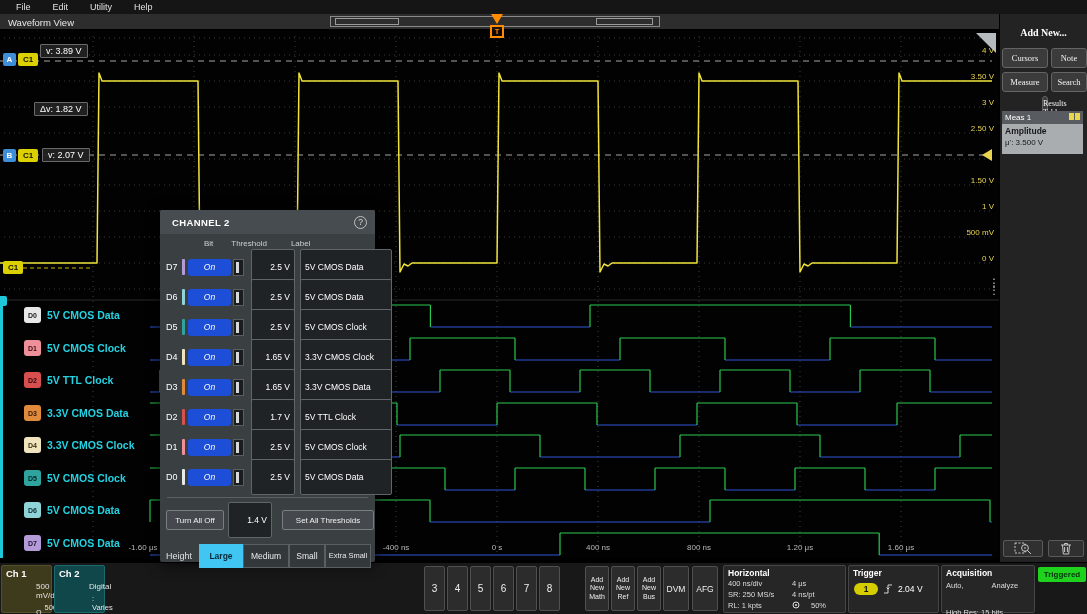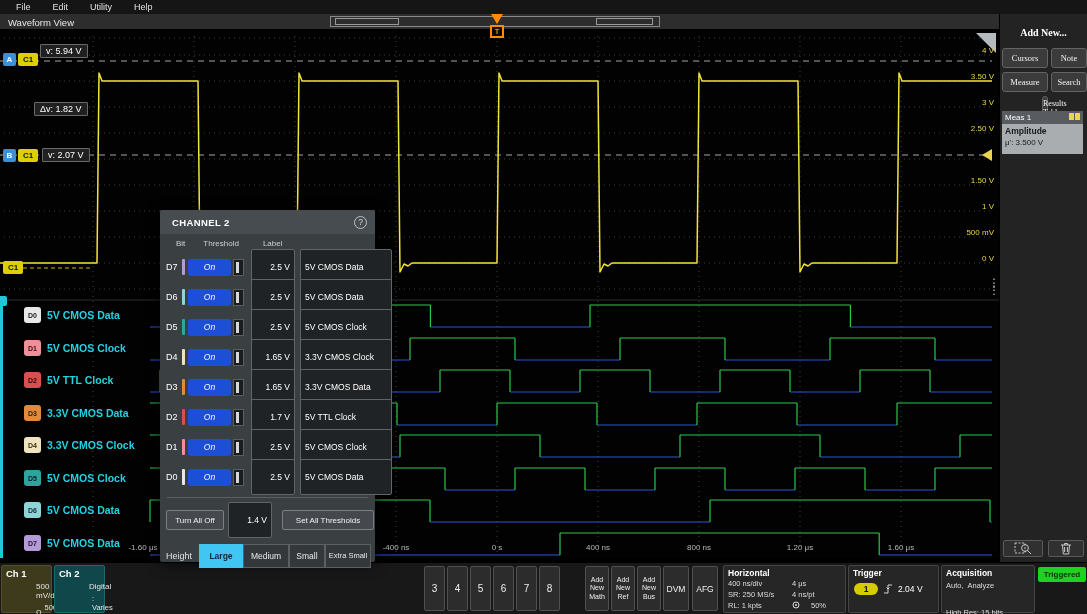--- a/index.html
+++ b/index.html
@@ -37,21 +37,21 @@
 .dig-item{position:absolute;left:24px;display:flex;align-items:center;gap:6px;pointer-events:auto;}
 .dig-badge{width:17px;height:16px;border-radius:3px;font-size:7px;font-weight:bold;display:flex;align-items:center;justify-content:center;}
 .dig-label{font-size:10.5px;font-weight:bold;color:#25d2e2;}
 
 
 .dialog{position:absolute;left:160px;top:210px;width:215px;height:352px;background:#3a3f42;z-index:10;box-shadow:0 3px 14px rgba(0,0,0,.65);border-radius:2px;}
 .dlg-header{height:24px;background:#474c50;display:flex;align-items:center;justify-content:space-between;padding:0 8px 0 12px;border-radius:2px 2px 0 0;}
 .dlg-title{font-size:9.5px;font-weight:bold;color:#fff;letter-spacing:.4px;}
 .dlg-help{width:13px;height:13px;border:1px solid #c0c0c0;border-radius:50%;color:#d8d8d8;font-size:8.5px;display:flex;align-items:center;justify-content:center;}
 .dlg-cols{display:flex;align-items:center;height:18px;font-size:8px;color:#cdd0d2;}
-.c-bit{margin-left:16px;}
+.c-bit{margin-left:44px;}
 .c-th{margin-left:18px;}
 .c-lb{margin-left:24px;}
 .dlg-row{display:flex;align-items:center;height:30px;padding-left:6px;}
 .dlg-bit{width:15px;font-size:9px;color:#fff;flex:none;}
 .stripe{width:3px;height:16px;margin:0 3px 0 1px;flex:none;border-radius:1px;}
 .on-btn{width:43px;height:17px;background:#1d4ed8;border:none;border-radius:3px;color:#fff;font-size:8.5px;font-family:inherit;flex:none;font-style:italic;}
 .toggle{width:11px;height:17px;background:#1a1c1e;border:1px solid #5a5f63;margin:0 7px 0 2px;display:flex;align-items:center;flex:none;}
 .knob{width:3px;height:11px;background:#d8d8d8;margin-left:2px;display:block;}
 .dlg-input{height:36px;background:#202325;border:1px solid #60656a;border-radius:2px;color:#fff;font-size:8.5px;display:flex;align-items:center;flex:none;}
 .dlg-input.th{width:44px;justify-content:flex-end;padding-right:4px;margin-right:5px;}
@@ -103,21 +103,21 @@
 .panel{position:absolute;top:2px;height:48px;background:#262626;border:1px solid #464646;border-radius:2px;}
 .panel.hpanel{left:723px;width:123px;}
 .panel.tpanel{left:848px;width:91px;}
 .panel.apanel{left:941px;width:94px;}
 .p-title{font-size:8.5px;font-weight:bold;color:#fff;padding:2px 0 1px 4px;}
 .p-grid{display:grid;grid-template-columns:64px 48px;row-gap:2px;padding-left:4px;font-size:7.5px;color:#ddd;}
 .pos{display:flex;align-items:flex-start;gap:11px;}
 .t-row{display:flex;align-items:center;gap:5px;margin:4px 0 0 5px;}
 .src-badge{width:24px;height:12px;border-radius:6px;background:#d6cd00;color:#111;font-size:8.5px;font-weight:bold;display:flex;align-items:center;justify-content:center;}
 .t-level{font-size:8.5px;color:#fff;}
-.a-row{display:flex;gap:4px;padding-left:4px;font-size:7.5px;color:#ddd;margin-top:2px;}
+.a-row{display:flex;gap:28px;padding-left:4px;font-size:7.5px;color:#ddd;margin-top:2px;}
 .a-line{padding-left:4px;font-size:7.5px;color:#ddd;margin-top:18px;}
 .trig-ok{position:absolute;left:1038px;top:4px;width:48px;height:15px;background:#1ed21e;color:#05320a;font-size:8px;font-weight:bold;border-radius:2px;display:flex;align-items:center;justify-content:center;}
 </style>
 </head>
 <body>
 
 <div class="screen">
 
   <div class="menubar" id="menubar">
       <span>File</span>
@@ -189,21 +189,21 @@
         <text x="994" y="231" fill="#e8d44d" font-size="8" text-anchor="end" font-family="Liberation Sans, sans-serif">0 V</text>
         <text x="143" y="520" fill="#b9b9b9" font-size="8" text-anchor="middle" font-family="Liberation Sans, sans-serif">-1.60 μs</text>
         <text x="396" y="520" fill="#b9b9b9" font-size="8" text-anchor="middle" font-family="Liberation Sans, sans-serif">-400 ns</text>
         <text x="497" y="520" fill="#b9b9b9" font-size="8" text-anchor="middle" font-family="Liberation Sans, sans-serif">0 s</text>
         <text x="598" y="520" fill="#b9b9b9" font-size="8" text-anchor="middle" font-family="Liberation Sans, sans-serif">400 ns</text>
         <text x="699" y="520" fill="#b9b9b9" font-size="8" text-anchor="middle" font-family="Liberation Sans, sans-serif">800 ns</text>
         <text x="800" y="520" fill="#b9b9b9" font-size="8" text-anchor="middle" font-family="Liberation Sans, sans-serif">1.20 μs</text>
         <text x="901" y="520" fill="#b9b9b9" font-size="8" text-anchor="middle" font-family="Liberation Sans, sans-serif">1.60 μs</text>
       </svg>
 
-    <div class="readout" style="left:40px;top:14px;">v: 5.94 V</div>
+    <div class="readout" style="left:40px;top:14px;">v: 3.89 V</div>
     <span class="badge blue" style="left:3px;top:23px;">A</span>
     <span class="badge yellow" style="left:18px;top:23px;">C1</span>
 
     <div class="readout" style="left:34px;top:72px;">Δv: 1.82 V</div>
 
     <span class="badge blue" style="left:3px;top:119px;">B</span>
     <span class="badge yellow" style="left:18px;top:119px;">C1</span>
     <div class="readout" style="left:42px;top:118px;">v: 2.07 V</div>
 
     <span class="badge yellow" style="left:3px;top:231px;">C1</span>

